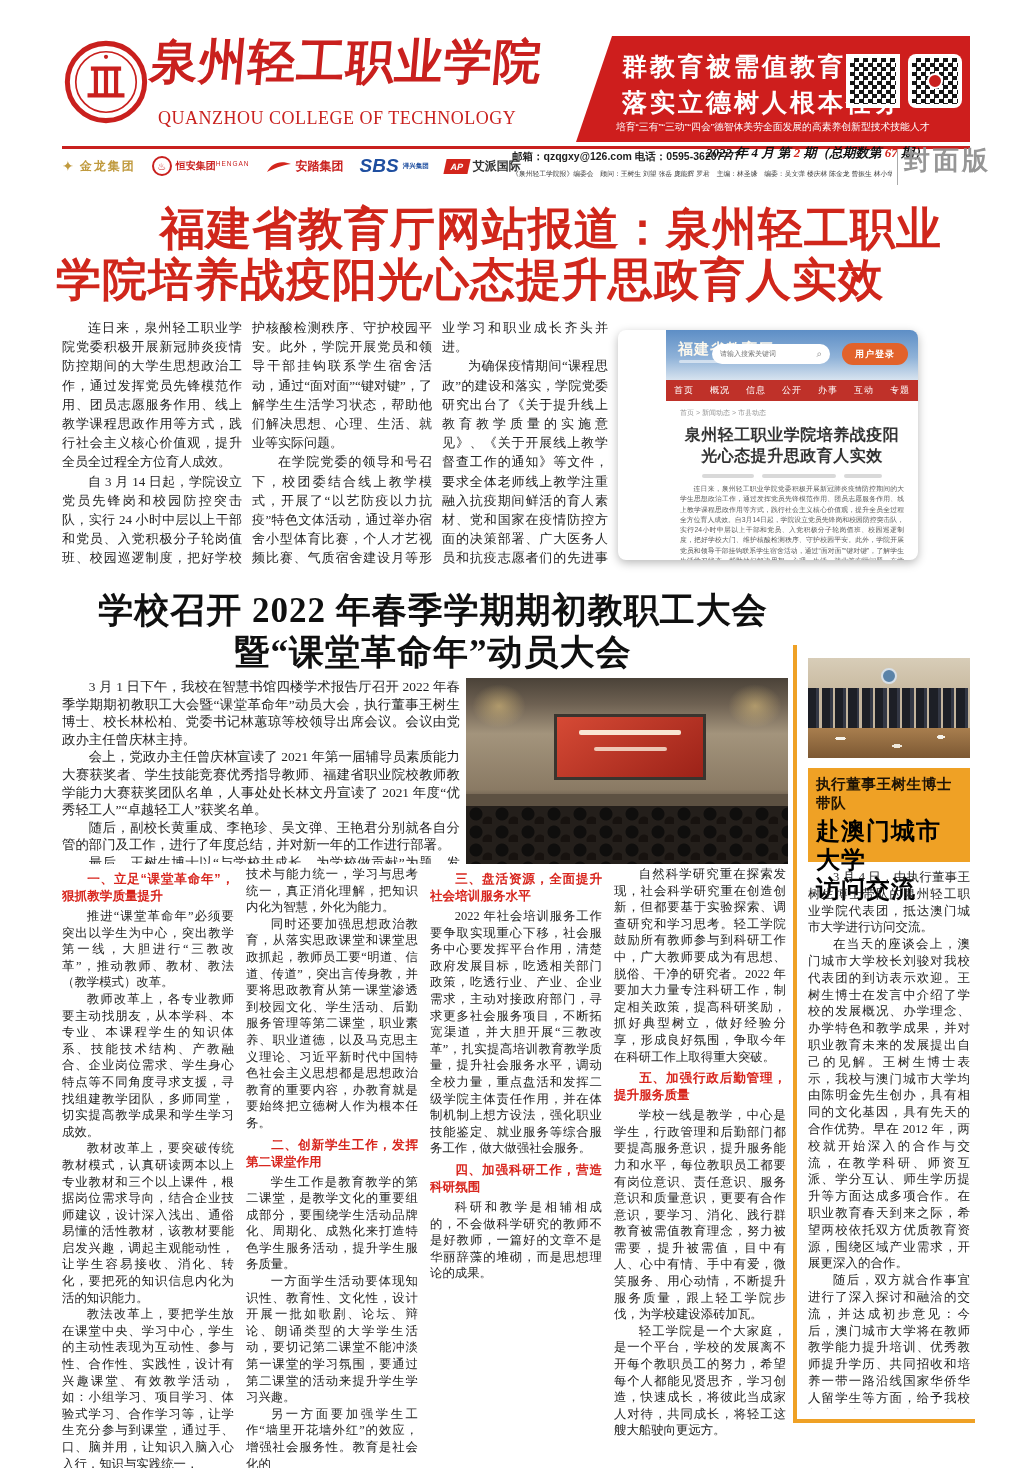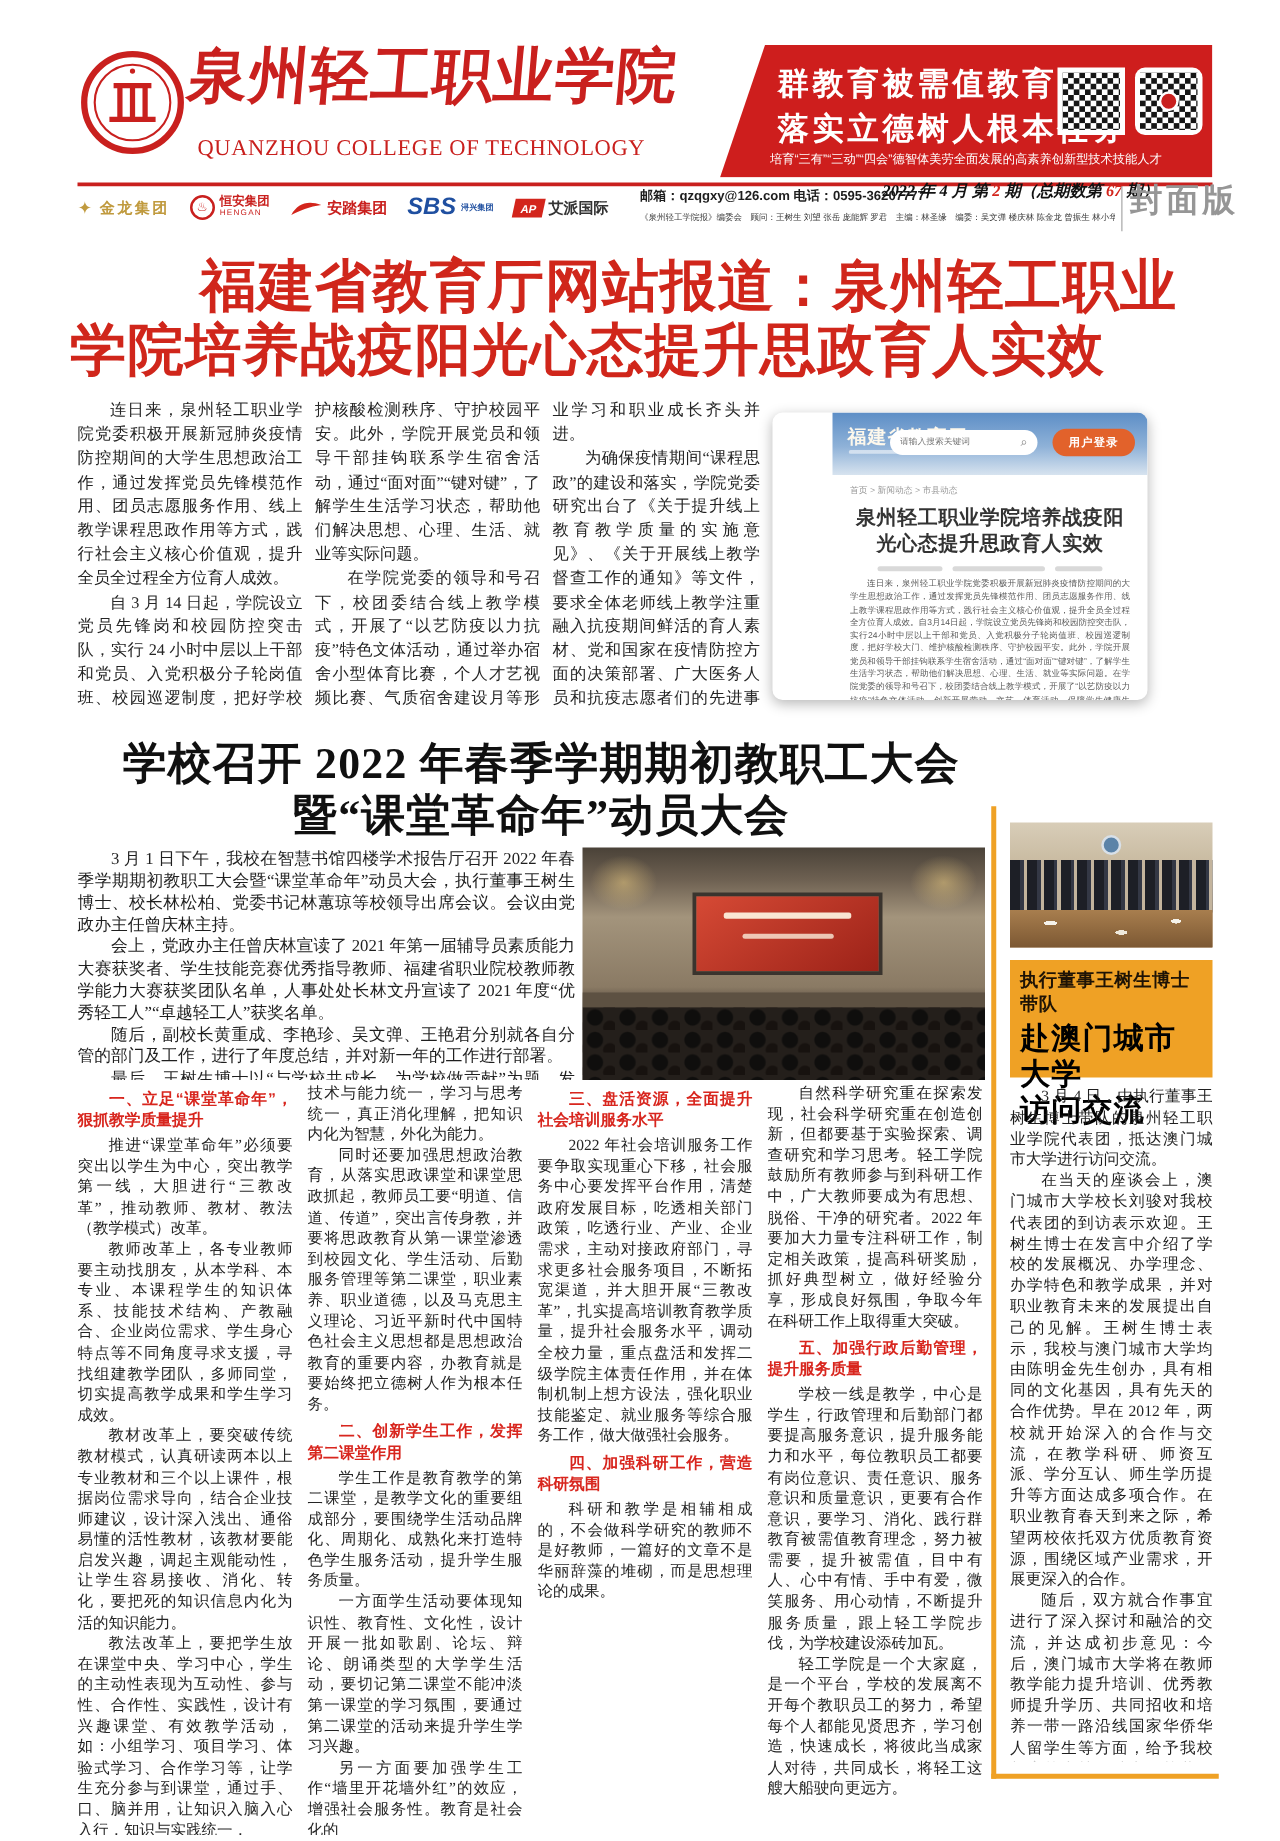--- a/index.html
+++ b/index.html
@@ -43,21 +43,21 @@
   .rule1 { left:62px; top:146px; width:908px; height:3px; background:#c9201e; }
 
   
   .sponsors { left:62px; top:150px; height:32px; display:flex; align-items:center; gap:16px;
     font-family:"Liberation Sans","DejaVu Sans",sans-serif; }
   .sp { display:flex; align-items:center; gap:4px; }
   .sp-gold { color:#c09a3e; font-weight:800; font-size:12px; letter-spacing:2px; }
   .sp-gold .ico { color:#c09a3e; font-size:14px; }
   .sp-circle { width:20px; height:20px; border-radius:50%; border:2px solid #c9201e;
     display:flex; align-items:center; justify-content:center; color:#c9201e; font-size:10px; }
-  .sp-stack { display:flex; flex-direction:column; line-height:1.05; }
+  .sp-stack { display:flex; flex-direction:row; line-height:1.05; }
   .sp-stack .t1 { font-size:10px; font-weight:800; color:#c9201e; }
   .sp-stack .t2 { font-size:6.5px; color:#c9201e; letter-spacing:1px; }
   .sp-anta { color:#c9201e; font-weight:800; font-size:12px; }
   .sp-sbs { color:#1f4fa0; font-weight:900; font-size:19px; font-style:italic;
     font-family:"Liberation Sans","DejaVu Sans",sans-serif; }
   .sp-sbs-sub { font-size:6.5px; color:#1f4fa0; font-weight:700; }
   .sp-ap-badge { width:24px; height:15px; background:#d register;#d3251c; background:#d3251c;
     transform:skewX(-12deg); color:#fff; font-size:9px; font-weight:900;
     display:flex; align-items:center; justify-content:center; }
   .sp-ap-text { font-size:12px; font-weight:800; color:#333; }
@@ -258,20 +258,29 @@
   <div class="abs shot">
     <div class="shot-head">
       <div class="gov-logo">福建省教育厅</div>
       <div class="gov-logo-sub"></div>
       <div class="gov-search">
         <input placeholder="请输入搜索关键词" style="">
         <span class="mag">⌕</span>
       </div>
       <div class="gov-btn">用户登录</div>
     </div>
+    <div class="gov-nav">
+        <span class="gov-nav-item">首页</span>
+        <span class="gov-nav-item">概况</span>
+        <span class="gov-nav-item">信息</span>
+        <span class="gov-nav-item">公开</span>
+        <span class="gov-nav-item">办事</span>
+        <span class="gov-nav-item">互动</span>
+        <span class="gov-nav-item">专题</span>
+      </div>
     <div class="shot-body">
       <div class="gov-crumb">首页 &gt; 新闻动态 &gt; 市县动态</div>
       <div class="gov-title">泉州轻工职业学院培养战疫阳光心态提升思政育人实效</div>
       <div class="gov-meta">
         <span class="gm1"></span>
           <span class="gm2"></span>
           <span class="gm3"></span>
       </div>
       <div class="gov-text">连日来，泉州轻工职业学院党委积极开展新冠肺炎疫情防控期间的大学生思想政治工作，通过发挥党员先锋模范作用、团员志愿服务作用、线上教学课程思政作用等方式，践行社会主义核心价值观，提升全员全过程全方位育人成效。自3月14日起，学院设立党员先锋岗和校园防控突击队，实行24小时中层以上干部和党员、入党积极分子轮岗值班、校园巡逻制度，把好学校大门、维护核酸检测秩序、守护校园平安。此外，学院开展党员和领导干部挂钩联系学生宿舍活动，通过“面对面”“键对键”，了解学生生活学习状态，帮助他们解决思想、心理、生活、就业等实际问题。在学院党委的领导和号召下，校团委结合线上教学模式，开展了“以艺防疫以力抗疫”特色文体活动，创新开展劳动、文艺、体育活动，保障学生健康生活、专业学习和职业成长齐头并进。为确保疫情期间“课程思政”的建设和落实，学院党委研究出台了《关于提升线上教育教学质量的实施意见》《关于开展线上教学督查工作的通知》等文件，要求全体老师线上教学注重融入抗疫期间鲜活的育人素材，弘扬抗疫精神，落实立德树人根本任务。</div>
     </div>

